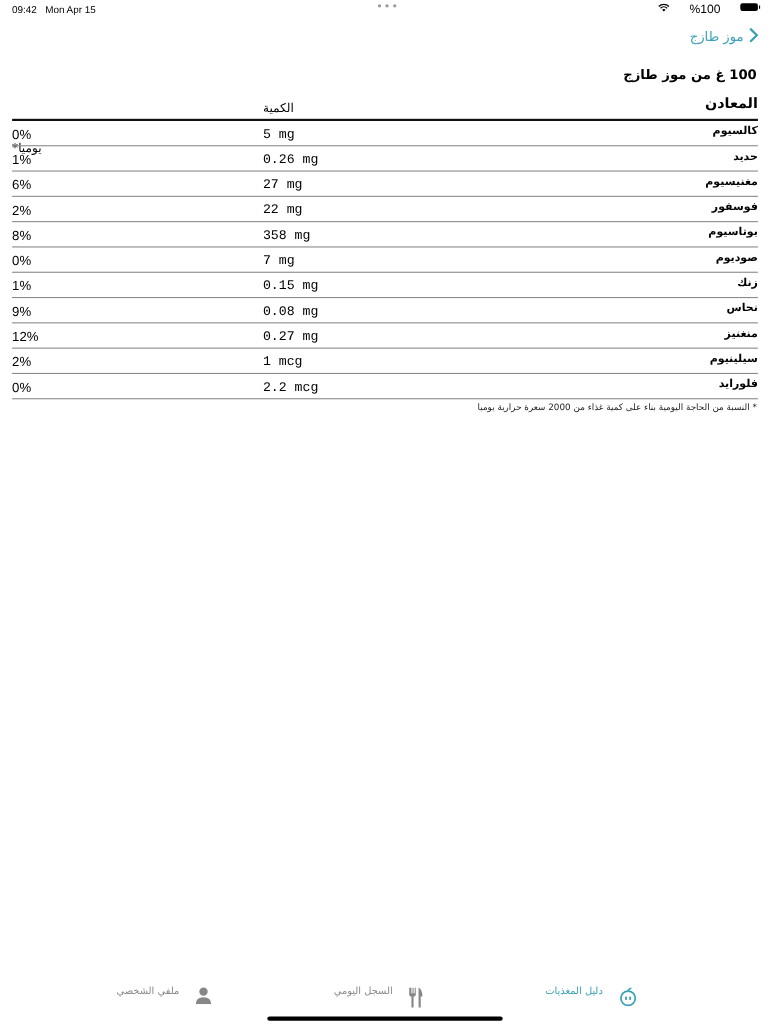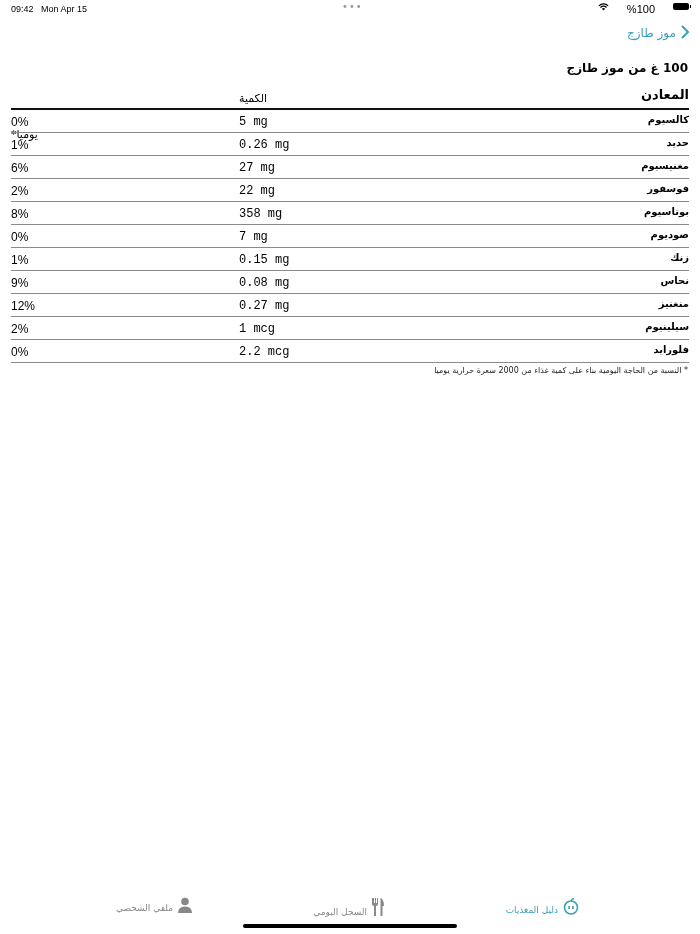--- a/index.html
+++ b/index.html
@@ -18,21 +18,21 @@
   .thead { position:relative; height:22px; border-bottom:2px solid #111; }
   .th-name { position:absolute; right:0; top:1px; font-size:13px; font-weight:bold; direction:rtl; }
   .th-amt { position:absolute; left:228px; top:6px; font-size:11px; direction:rtl; }
   .th-daily { position:absolute; left:0; top:6px; font-size:11px; font-weight:normal; direction:rtl;margin-top:36px; }
   .row { position:relative; height:22px; border-bottom:1px solid #8a8a8a; }
   .row .name { position:absolute; right:0; top:4px; font-size:10px; font-weight:bold; direction:rtl; }
   .row .amt { position:absolute; left:228px; top:5px; font-size:12px; font-family:Liberation Mono, monospace; }
   .row .pct { position:absolute; left:0; top:5px; font-size:12px; font-family:"Liberation Sans", sans-serif; }
   .footnote { position:absolute; right:12px; top:366px; font-size:8px; direction:rtl; color:#222;margin-left:36px; }
   .tabbar { position:absolute; left:0; right:0; top:893px; height:30px; }
-  .tab { position:absolute; top:4px; display:flex; align-items:flex-end; gap:4px; font-size:9px; direction:rtl; cursor:pointer; }
+  .tab { position:absolute; top:4px; display:flex; align-items:flex-start; gap:14px; font-size:9px; direction:rtl; cursor:pointer; }
   .tab.active { color:#3aa0b8; }
   .tab.inactive { color:#888; }
   .home-indicator { position:absolute; left:243px; top:924px; width:214px; height:4px; background:#000; border-radius:3px; }
 </style>
 </head>
 <body>
 
 <div class="status-bar">
   <div class="status-left">
     <span>09:42</span>&nbsp;&nbsp;

